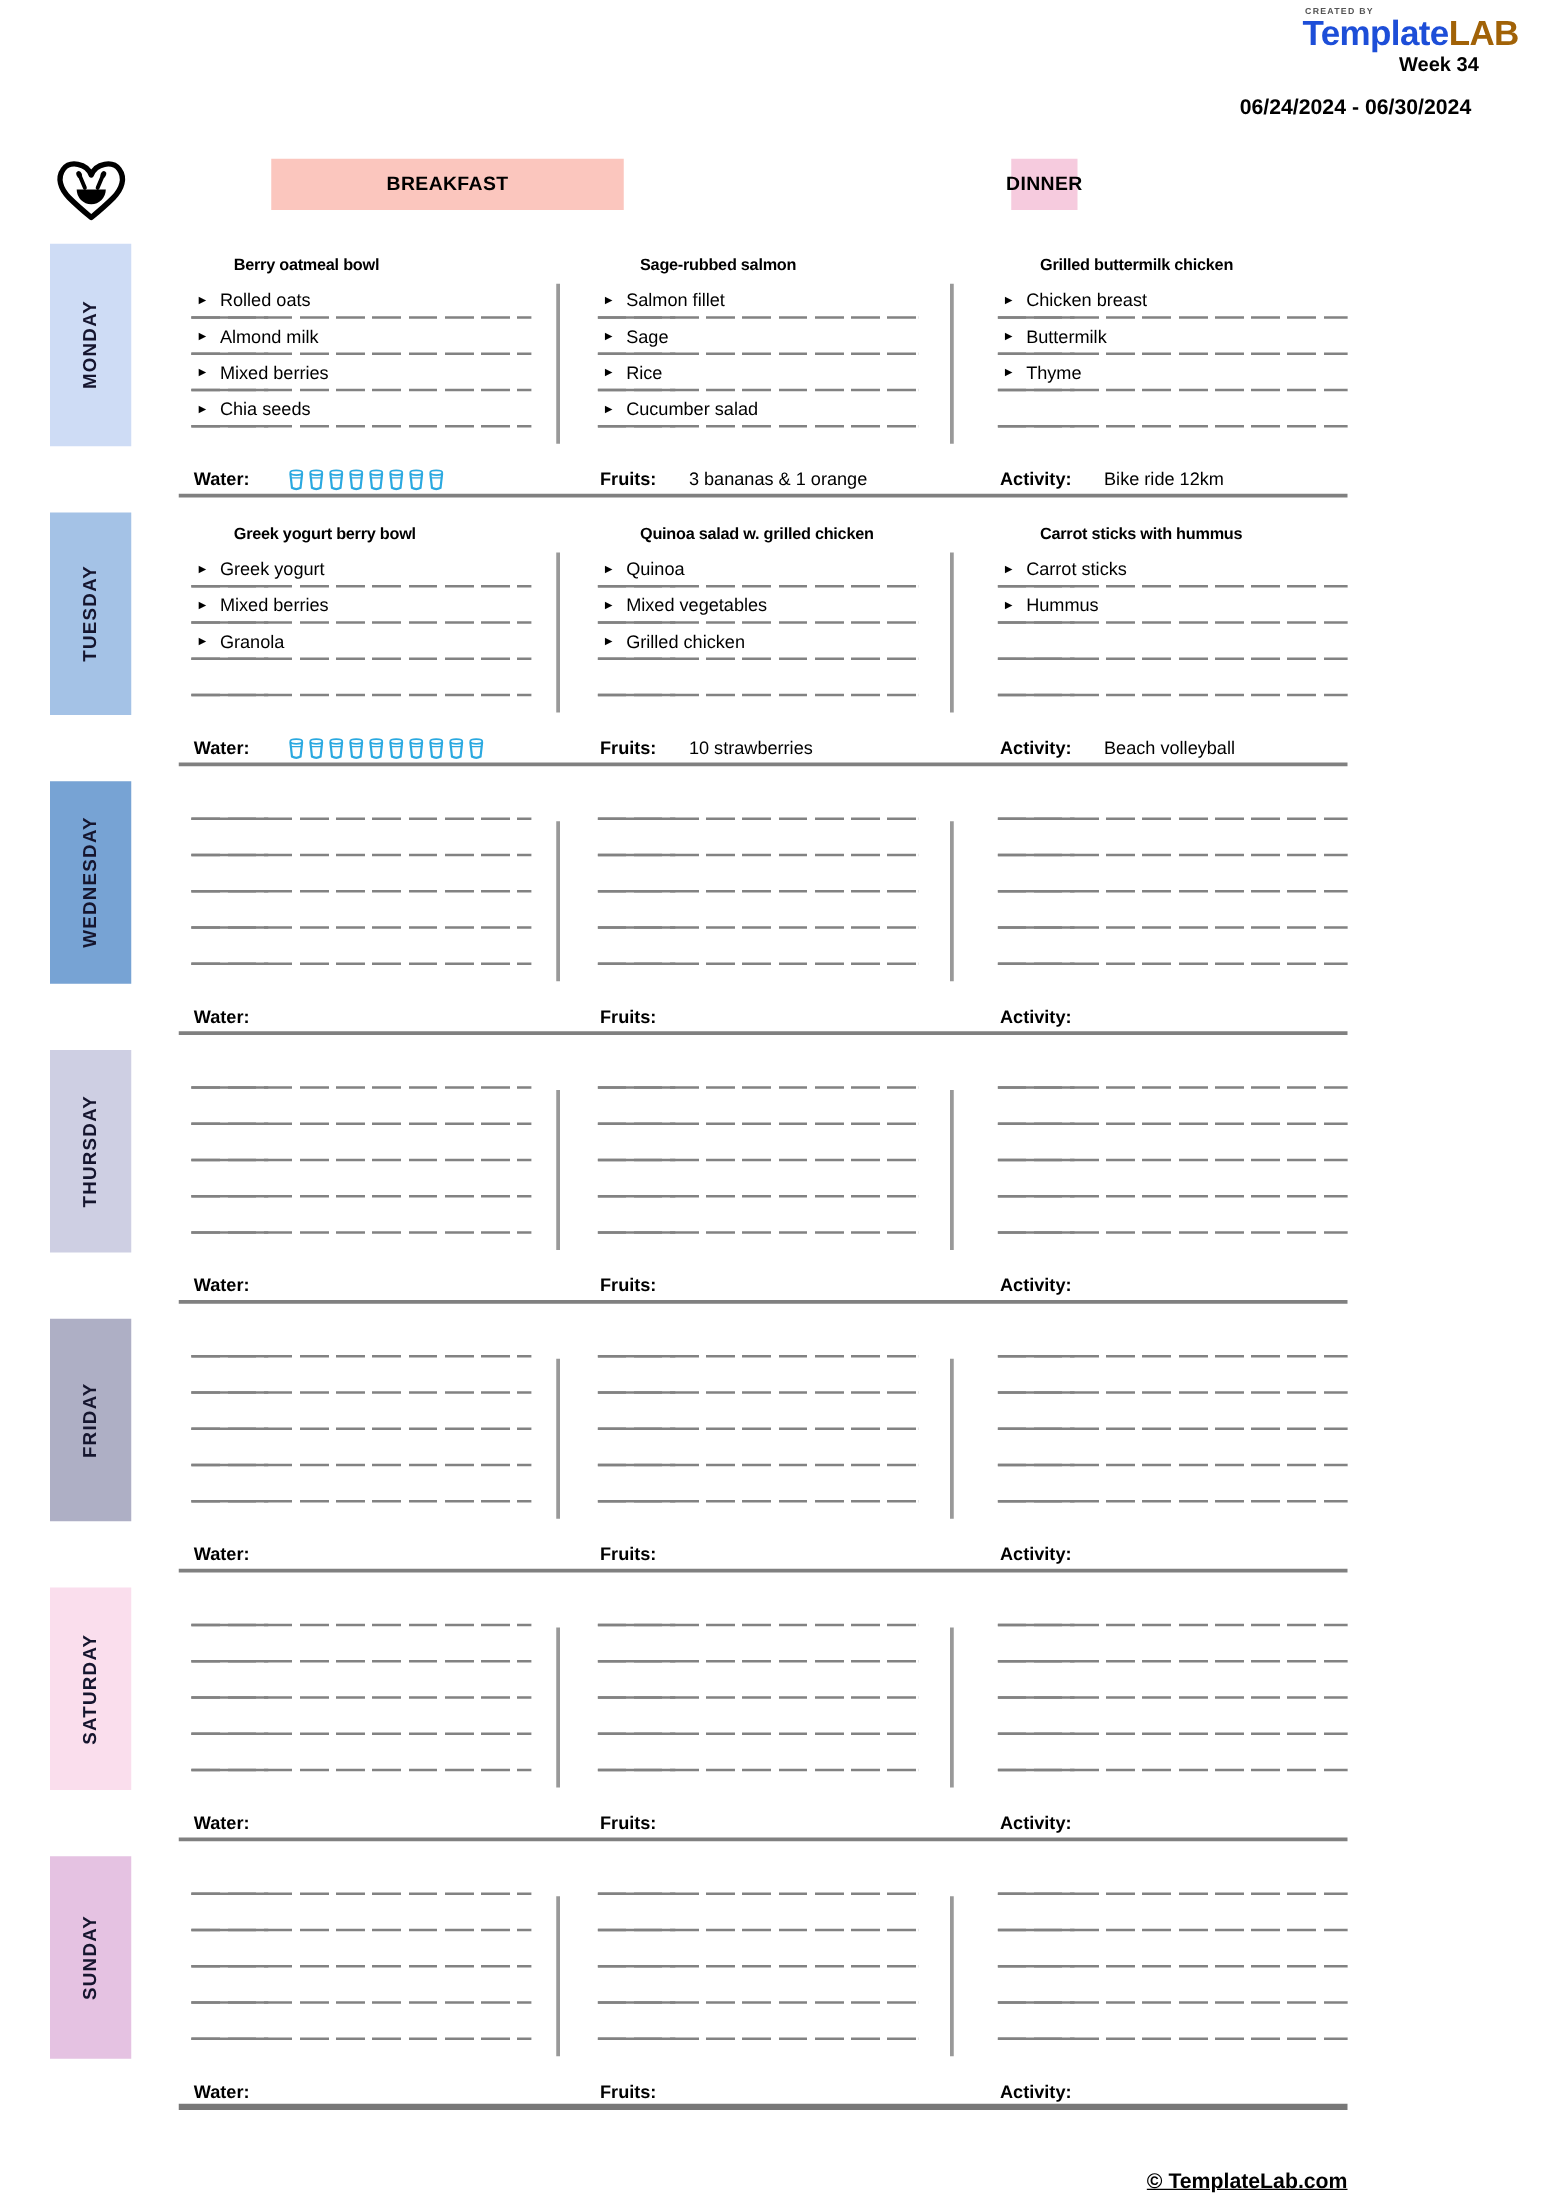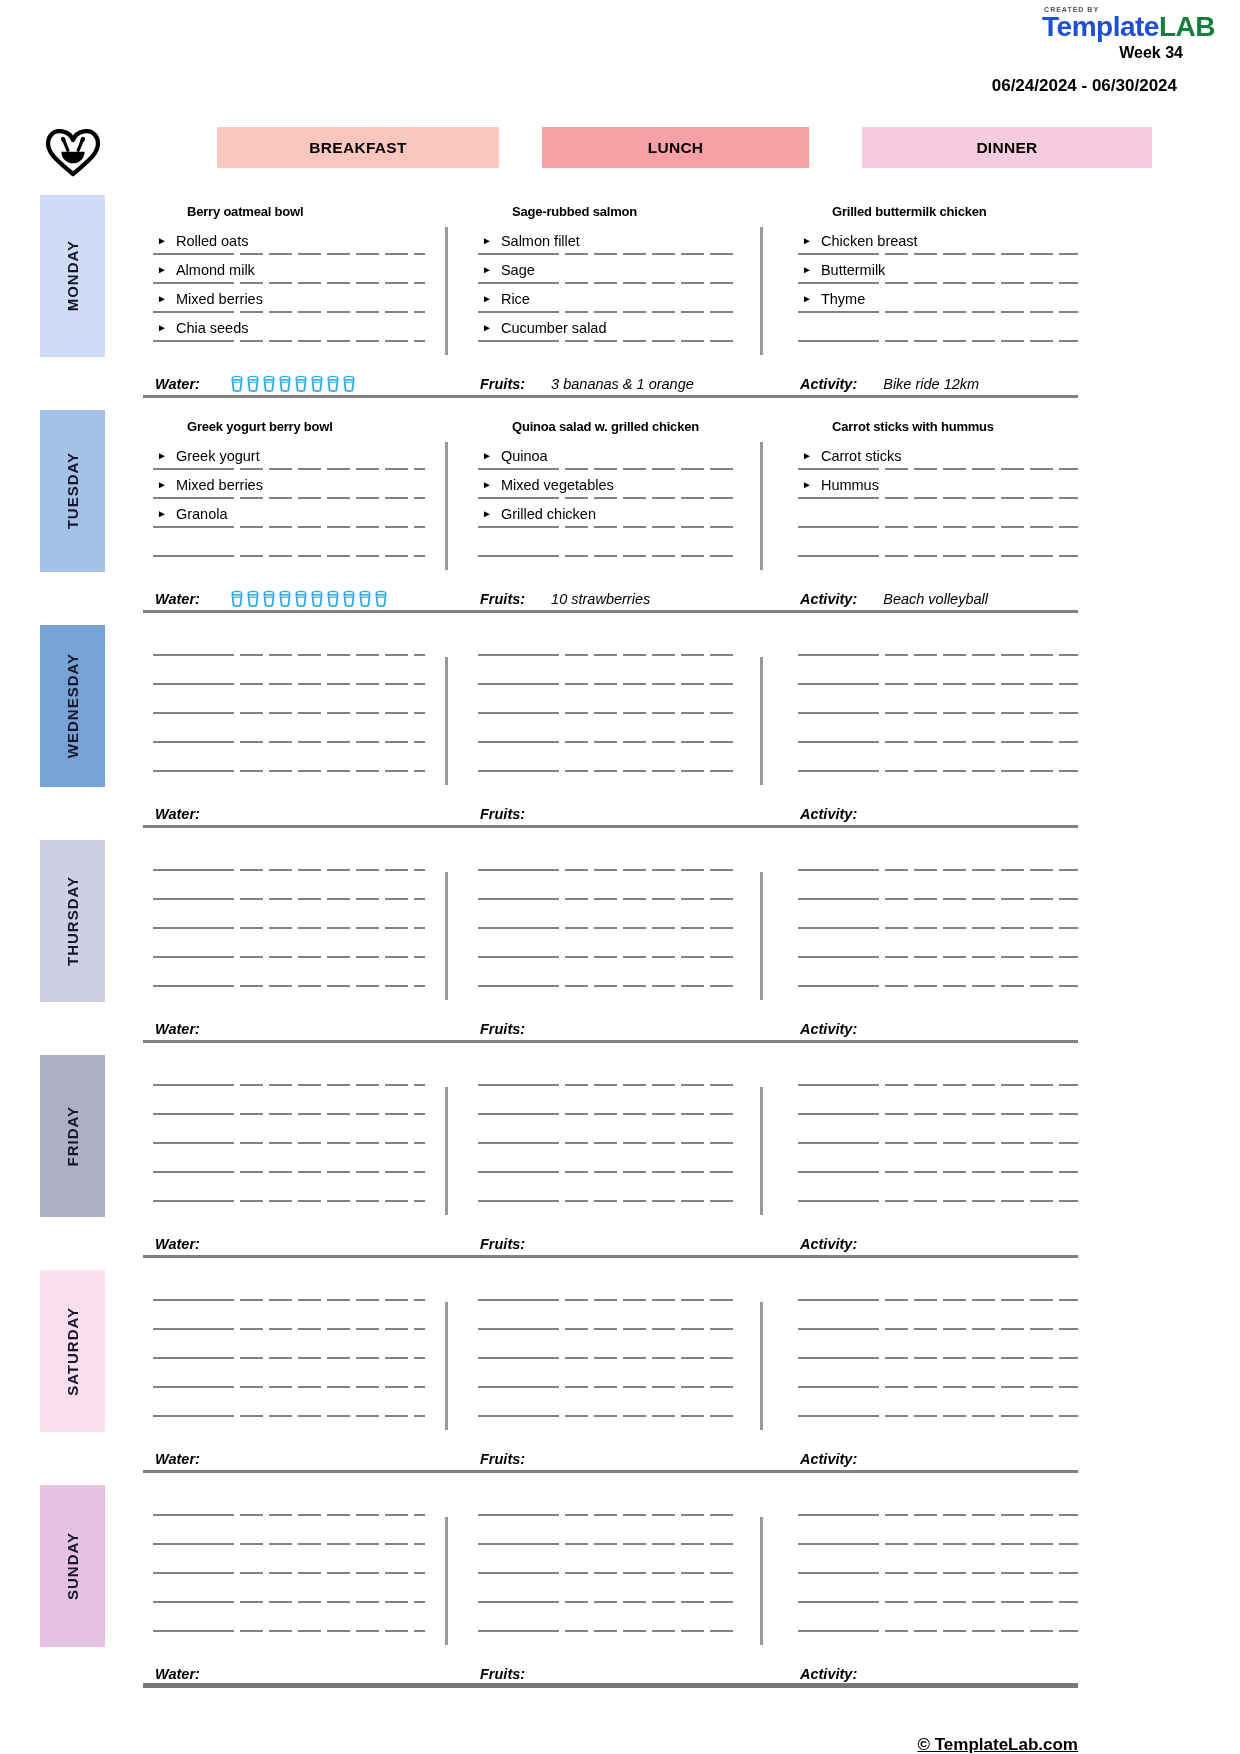--- a/index.html
+++ b/index.html
@@ -7,21 +7,21 @@
   html,body { width: 1240px; background: #ffffff; font-family: "Liberation Sans", sans-serif; color: #000; }
   body { height: 1754px; position: relative; overflow: hidden; }
 
   
   .header { height: 127px; position: relative; }
   .page-title { position: absolute; left: 50px; top: 36px; font-size: 47px; font-weight: 800; letter-spacing: -0.5px; }
   .brand-block { position: absolute; right: 25px; top: 6px; display: flex; flex-direction: column; align-items: flex-end; }
   .brand-line { line-height: 1; text-align: left; }
   .created-by { display: block; font-size: 7px; font-weight: 700; letter-spacing: 1px; color: #555; margin-left: 2px; }
   .brand-primary { font-size: 28px; font-weight: 700; color: #1d4ed8; letter-spacing: -0.5px; }
-  .brand-accent { font-size: 28px; font-weight: 700; color: #15803d; letter-spacing: -0.5px; }
+  .brand-accent { font-size: 28px; font-weight: 700; color: #a16207; letter-spacing: -0.5px; }
   .week-label { font-size: 16px; font-weight: 700; margin: 3px 32px 0 0; }
   .date-range { font-size: 17px; font-weight: 700; margin: 14px 38px 0 0; }
 
   
   .main { margin-left: 40px; width: 1038px; }
   .grid-5 { display: grid; grid-template-columns: 282px 43px 267px 53px 290px; }
   .head-row { display: grid; grid-template-columns: 65px 38px 935px; height: 41px; margin-bottom: 15px; gap: 37px; }
   .heart-cell { display: flex; align-items: center; justify-content: center; }
   .col-heads { height: 41px; }
   .col-head { height: 41px; display: flex; align-items: center; justify-content: center;
@@ -41,21 +41,21 @@
   .meal-line { height: 29px; display: flex; align-items: center; position: relative; }
   .meal-line::after { content: ""; position: absolute; left: -2px; right: 0; bottom: 0; height: 2.5px;
       background-image: linear-gradient(90deg, #828282 0 62px, transparent 62px),
                         repeating-linear-gradient(90deg, #828282 0 23px, transparent 23px 29px); }
   .bullet { font-size: 10px; margin: 0 9px 0 2px; line-height: 1; }
   .item-text { font-size: 14.5px; }
 
   .vdiv { width: 3px; height: 128px; background: #999; margin: 30px auto 0; }
 
   .info-row { margin-top: 16px; height: 26px; align-items: center; }
-  .info-cell { display: flex; align-items: center; padding-left: 12px; font-style: italic; }
+  .info-cell { display: flex; align-items: center; padding-left: 12px; }
   .info-label { font-size: 14.5px; font-weight: 700; }
   .info-value { font-size: 14.5px; margin-left: 26px; }
   .glasses { display: inline-flex; gap: 2px; margin-left: 30px; color: #2BA9E0; }
   .glass { width: 14px; height: 18px; display: block; }
 
   
   .footer { margin-left: 143px; width: 935px; padding-top: 16px; text-align: right; margin-top: 31px; }
   .credit { font-size: 17px; font-weight: 700; text-decoration: underline; }
 </style>
 </head>
@@ -80,21 +80,20 @@
         <path d="M19.5 26.5 a12.5 12.5 0 0 0 25 0 Z" fill="#000"></path>
         <path d="M26.5 25 L22.5 15.5 M37.5 25 L41.5 15.5" stroke="#000" stroke-width="3.4" stroke-linecap="round"></path>
         <ellipse cx="21.6" cy="13.6" rx="2.3" ry="3.1" fill="#000" transform="rotate(-22 21.6 13.6)"></ellipse>
         <ellipse cx="42.4" cy="13.6" rx="2.3" ry="3.1" fill="#000" transform="rotate(22 42.4 13.6)"></ellipse>
       </svg>
     </div>
     <div></div>
     <div class="grid-5 col-heads">
       <div class="col-head" style="background:#FBC6BE">BREAKFAST</div>
       <div></div>
-      <div class="col-head" style="background:#F7A0A5">LUNCH</div>
       <div></div>
       <div class="col-head" style="background:#F6CBDE">DINNER</div>
     </div>
   </div>
 
   <div id="day-rows">
       <div class="day-row">
         <div class="day-tab" style="background: rgb(206, 220, 245);">
           <span class="day-tab-label">MONDAY</span>
         </div>

